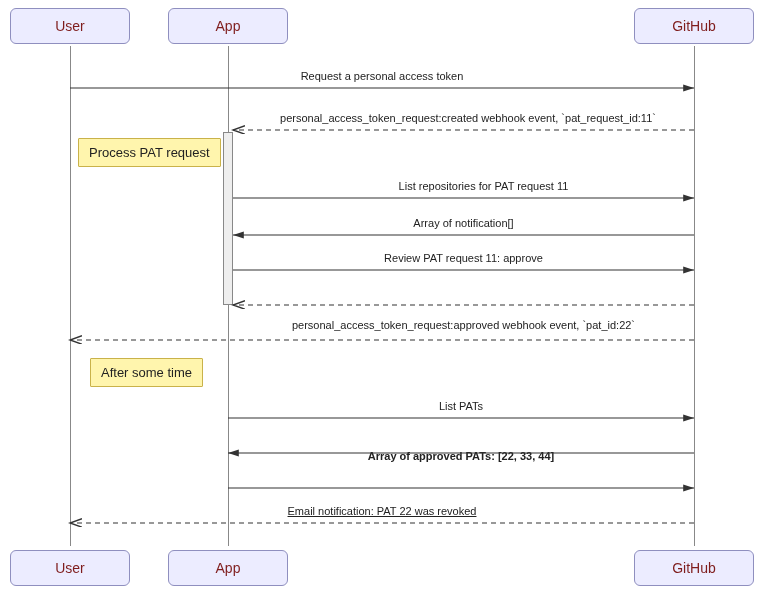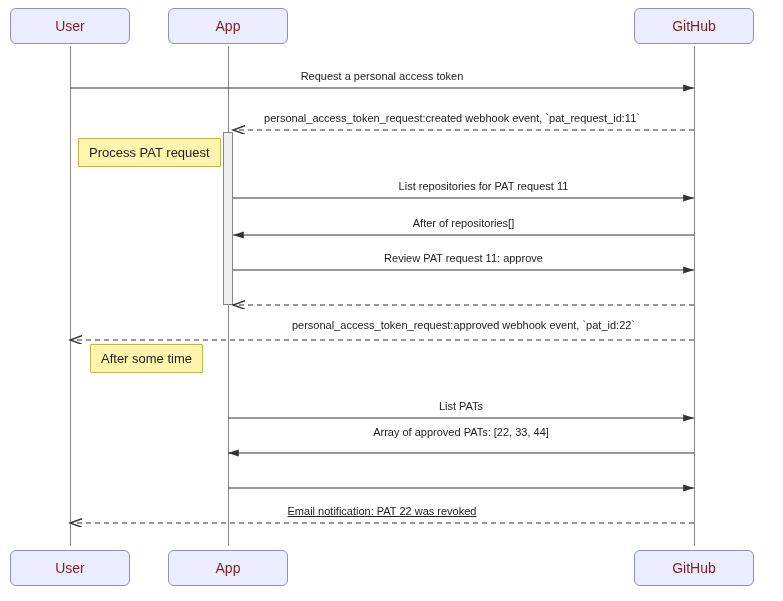--- a/index.html
+++ b/index.html
@@ -77,30 +77,30 @@
 
   <div class="participant" style="left:10px; top:8px;">User</div>
   <div class="participant" style="left:168px; top:8px;">App</div>
   <div class="participant" style="left:634px; top:8px;">GitHub</div>
 
   <div class="participant" style="left:10px; top:550px;">User</div>
   <div class="participant" style="left:168px; top:550px;">App</div>
   <div class="participant" style="left:634px; top:550px;">GitHub</div>
 
   <div class="note" style="left:78px; top:138px;">Process PAT request</div>
-  <div class="note" style="left:90px; top:344px;">After some time</div>
+  <div class="note" style="left:90px; top:358px;">After some time</div>
 
   <div class="msg-label" style="left:70px;  width:624px; top:70px;">Request a personal access token</div>
-  <div class="msg-label" style="left:216px; width:466px; top:112px;padding-left:6px;">personal_access_token_request:created webhook event, `pat_request_id:11`</div>
+  <div class="msg-label" style="left:232px; width:466px; top:112px;padding-left:6px;">personal_access_token_request:created webhook event, `pat_request_id:11`</div>
   <div class="msg-label" style="left:233px; width:461px; top:180px;padding-left:40px;">List repositories for PAT request 11</div>
-  <div class="msg-label" style="left:233px; width:461px; top:217px;">After of repositories[]</div>
+  <div class="msg-label" style="left:233px; width:461px; top:217px;">Array of notification[]</div>
   <div class="msg-label" style="left:233px; width:461px; top:252px;">Review PAT request 11: approve</div>
   <div class="msg-label" style="left:233px; width:461px; top:287px;margin-top:32px;">personal_access_token_request:approved webhook event, `pat_id:22`</div>
   <div class="msg-label" style="left:228px; width:466px; top:400px;">List PATs</div>
-  <div class="msg-label" style="left:228px; width:466px; top:426px;">Array of approved PATs: [22, 33, 44]</div>
+  <div class="msg-label" style="left:228px; width:466px; top:450px;font-weight:bold;">Array of approved PATs: [22, 33, 44]</div>
   <div class="msg-label" style="left:70px;  width:624px; top:505px;text-decoration:underline;">Email notification: PAT 22 was revoked</div>
 
   <svg class="arrows">
     <defs>
       <marker id="arrow-solid" markerWidth="10" markerHeight="10" refX="9" refY="3" orient="auto">
         <path d="M0,0 L9,3 L0,6 Z" fill="#333"></path>
       </marker>
       <marker id="arrow-open" markerWidth="12" markerHeight="12" refX="10" refY="3.5" orient="auto">
         <path d="M0,0 L10,3.5 L0,7" fill="none" stroke="#333" stroke-width="1.2"></path>
       </marker>

